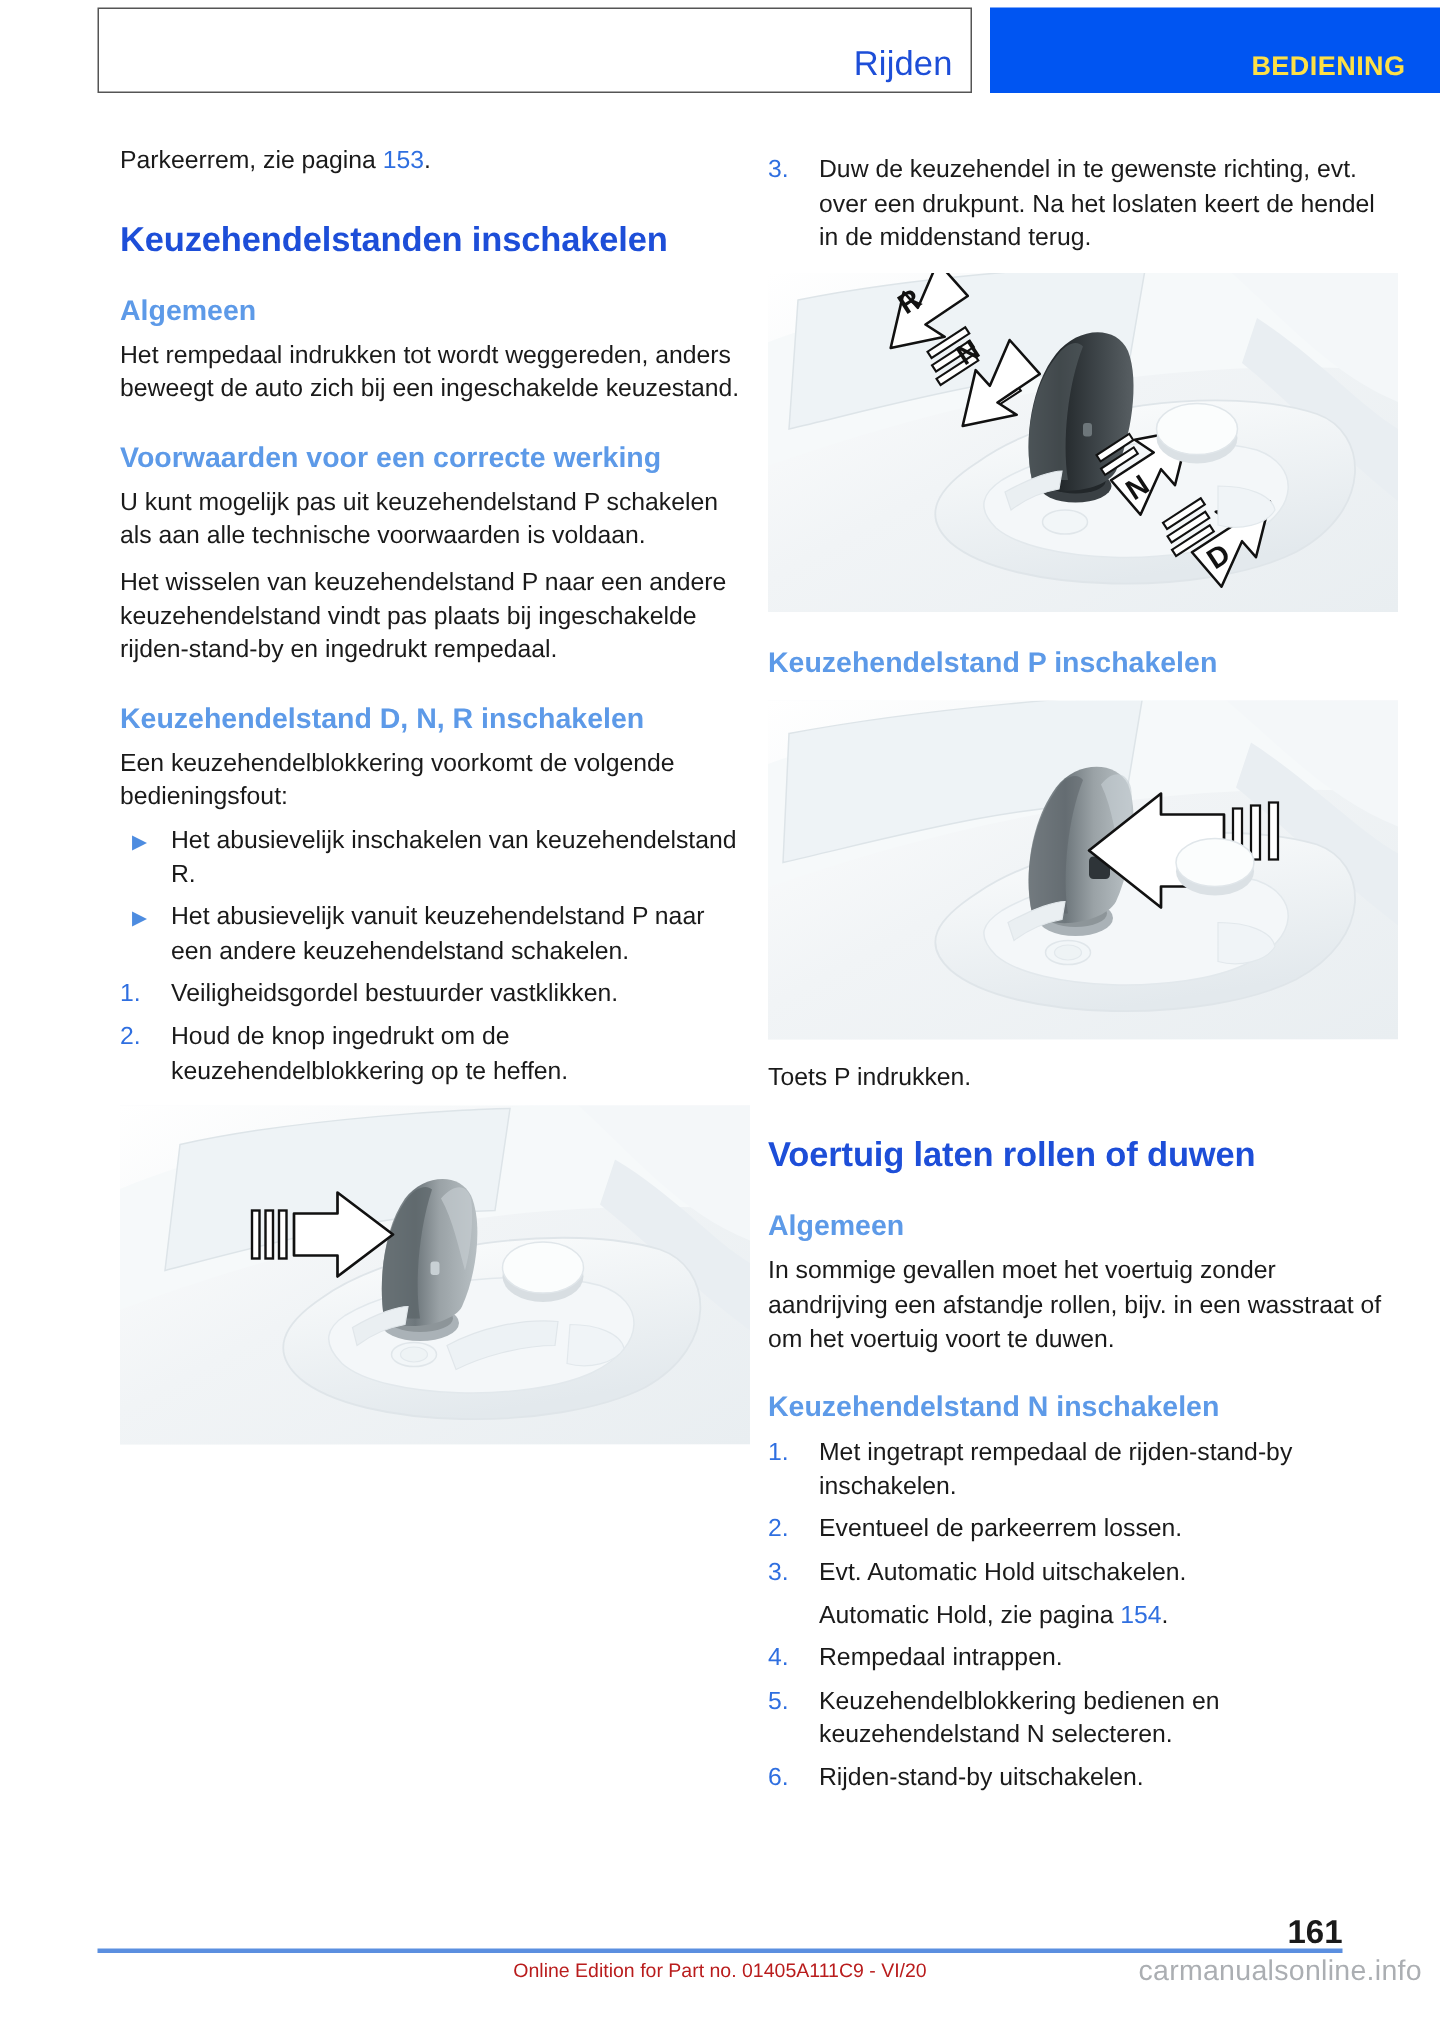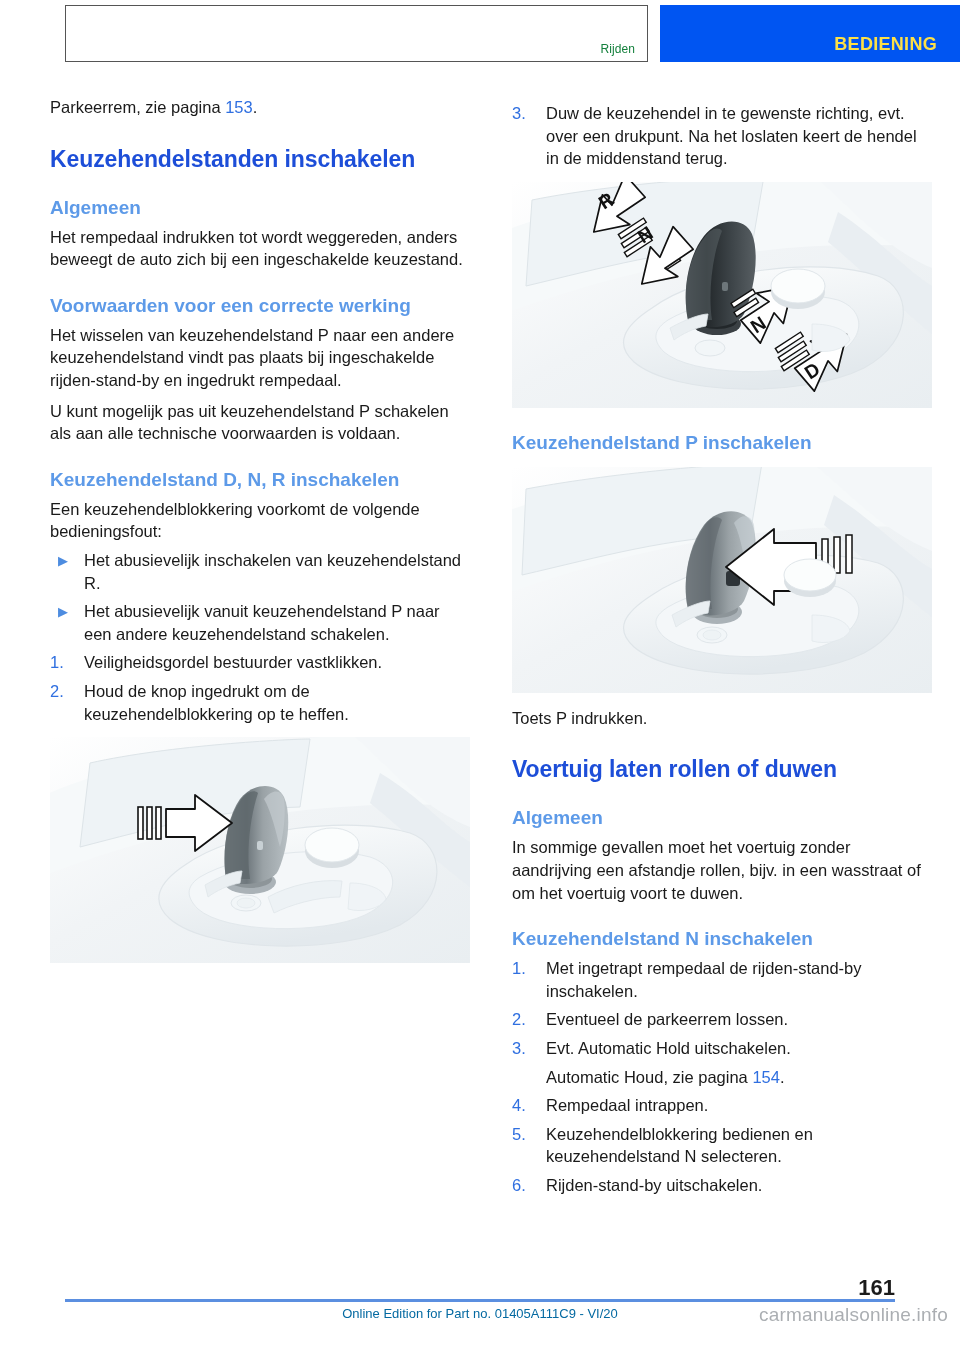--- a/index.html
+++ b/index.html
@@ -27,22 +27,22 @@
     position: absolute;
     left: 65px; top: 5px;
     width: 583px; height: 57px;
     border: 1px solid #555;
     box-sizing: border-box;
     background: #fff;
   }
   .header-chapter {
     position: absolute;
     right: 12px; bottom: 5px;
-    font-size: 12px;
-    color: #15803d;
+    font-size: 23px;
+    color: #1d4ed8;
     letter-spacing: .1px;
   }
   .header-band {
     position: absolute;
     left: 660px; top: 5px;
     width: 300px; height: 57px;
     background: #0055f2;
   }
   .header-band-label {
     position: absolute;
@@ -52,21 +52,21 @@
     color: #fde047;
     letter-spacing: .3px;
   }
 
   
   .col {
     position: absolute;
     top: 96px;
     width: 420px;
   }
-  .col-left  { left: 50px; }
+  .col-left  { left: 80px; }
   .col-right { left: 512px; }
 
   
   p, .para {
     margin: 0 0 0 0;
     font-size: 16.5px;
     line-height: 22.6px;
     color: #1a1a1a;
   }
   .para + .para { margin-top: 8px; }
@@ -156,21 +156,21 @@
     font-size: 22px;
     font-weight: bold;
     color: #1a1a1a;
   }
   .footer-note {
     position: absolute;
     left: 0; top: 34px;
     width: 960px;
     text-align: center;
     font-size: 13px;
-    color: #0369a1;
+    color: #b91c1c;
   }
   .watermark {
     position: absolute;
     right: 12px; top: 32px;
     font-size: 19px;
     color: #8f9499;
     opacity: .75;
     letter-spacing: .2px;
   }
 </style>
@@ -189,22 +189,22 @@
 <div class="col col-left">
 
   <p class="para"><span>Parkeerrem, zie pagina </span><span class="pageref">153</span><span>.</span></p>
 
   <h1 class="h-main">Keuzehendelstanden inschakelen</h1>
 
   <h2 class="h-sub">Algemeen</h2>
   <p class="para">Het rempedaal indrukken tot wordt weggereden, anders beweegt de auto zich bij een ingeschakelde keuzestand.</p>
 
   <h2 class="h-sub">Voorwaarden voor een correcte werking</h2>
+  <p class="para">U kunt mogelijk pas uit keuzehendelstand P schakelen als aan alle technische voorwaarden is voldaan.</p>
   <p class="para">Het wisselen van keuzehendelstand P naar een andere keuzehendelstand vindt pas plaats bij ingeschakelde rijden-stand-by en ingedrukt rempedaal.</p>
-  <p class="para">U kunt mogelijk pas uit keuzehendelstand P schakelen als aan alle technische voorwaarden is voldaan.</p>
 
   <h2 class="h-sub">Keuzehendelstand D, N, R inschakelen</h2>
   <p class="para">Een keuzehendelblokkering voorkomt de volgende bedieningsfout:</p>
 
   <ul class="bullets">
     <li>
       <span class="marker">▶</span>
       <span>Het abusievelijk inschakelen van keuzehendelstand R.</span>
     </li>
     <li>
@@ -434,21 +434,21 @@
     </li>
     <li>
       <span class="marker">2.</span>
       <span>Eventueel de parkeerrem lossen.</span>
     </li>
     <li>
       <span class="marker">3.</span>
       <span>Evt. Automatic Hold uitschakelen.</span>
     </li>
   </ol>
-  <div class="substep"><span>Automatic Houd, zie pagina </span><span class="pageref">154</span><span>.</span></div>
+  <div class="substep"><span>Automatic Hold, zie pagina </span><span class="pageref">154</span><span>.</span></div>
   <ol class="steps">
     <li>
       <span class="marker">4.</span>
       <span>Rempedaal intrappen.</span>
     </li>
     <li>
       <span class="marker">5.</span>
       <span>Keuzehendelblokkering bedienen en keuzehendelstand N selecteren.</span>
     </li>
     <li>

